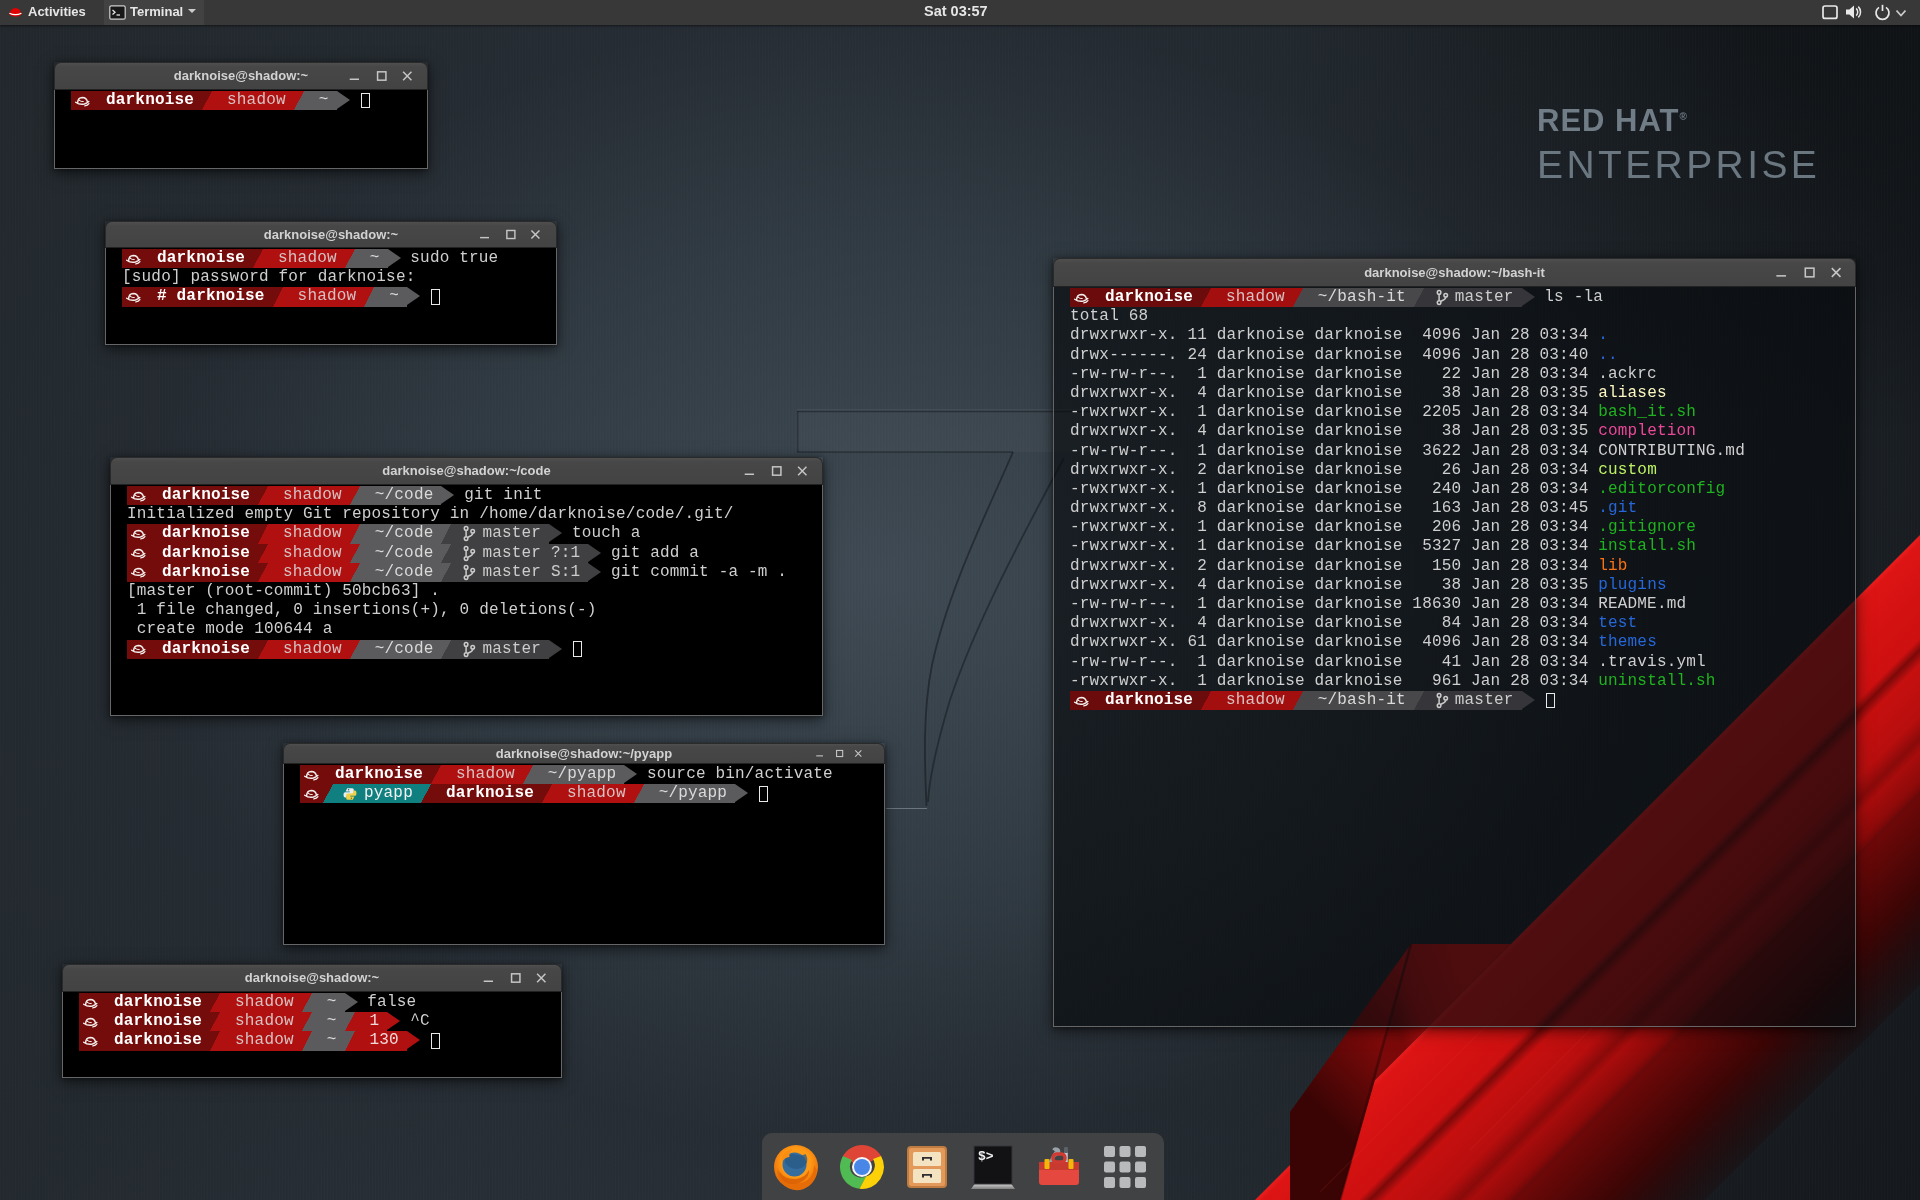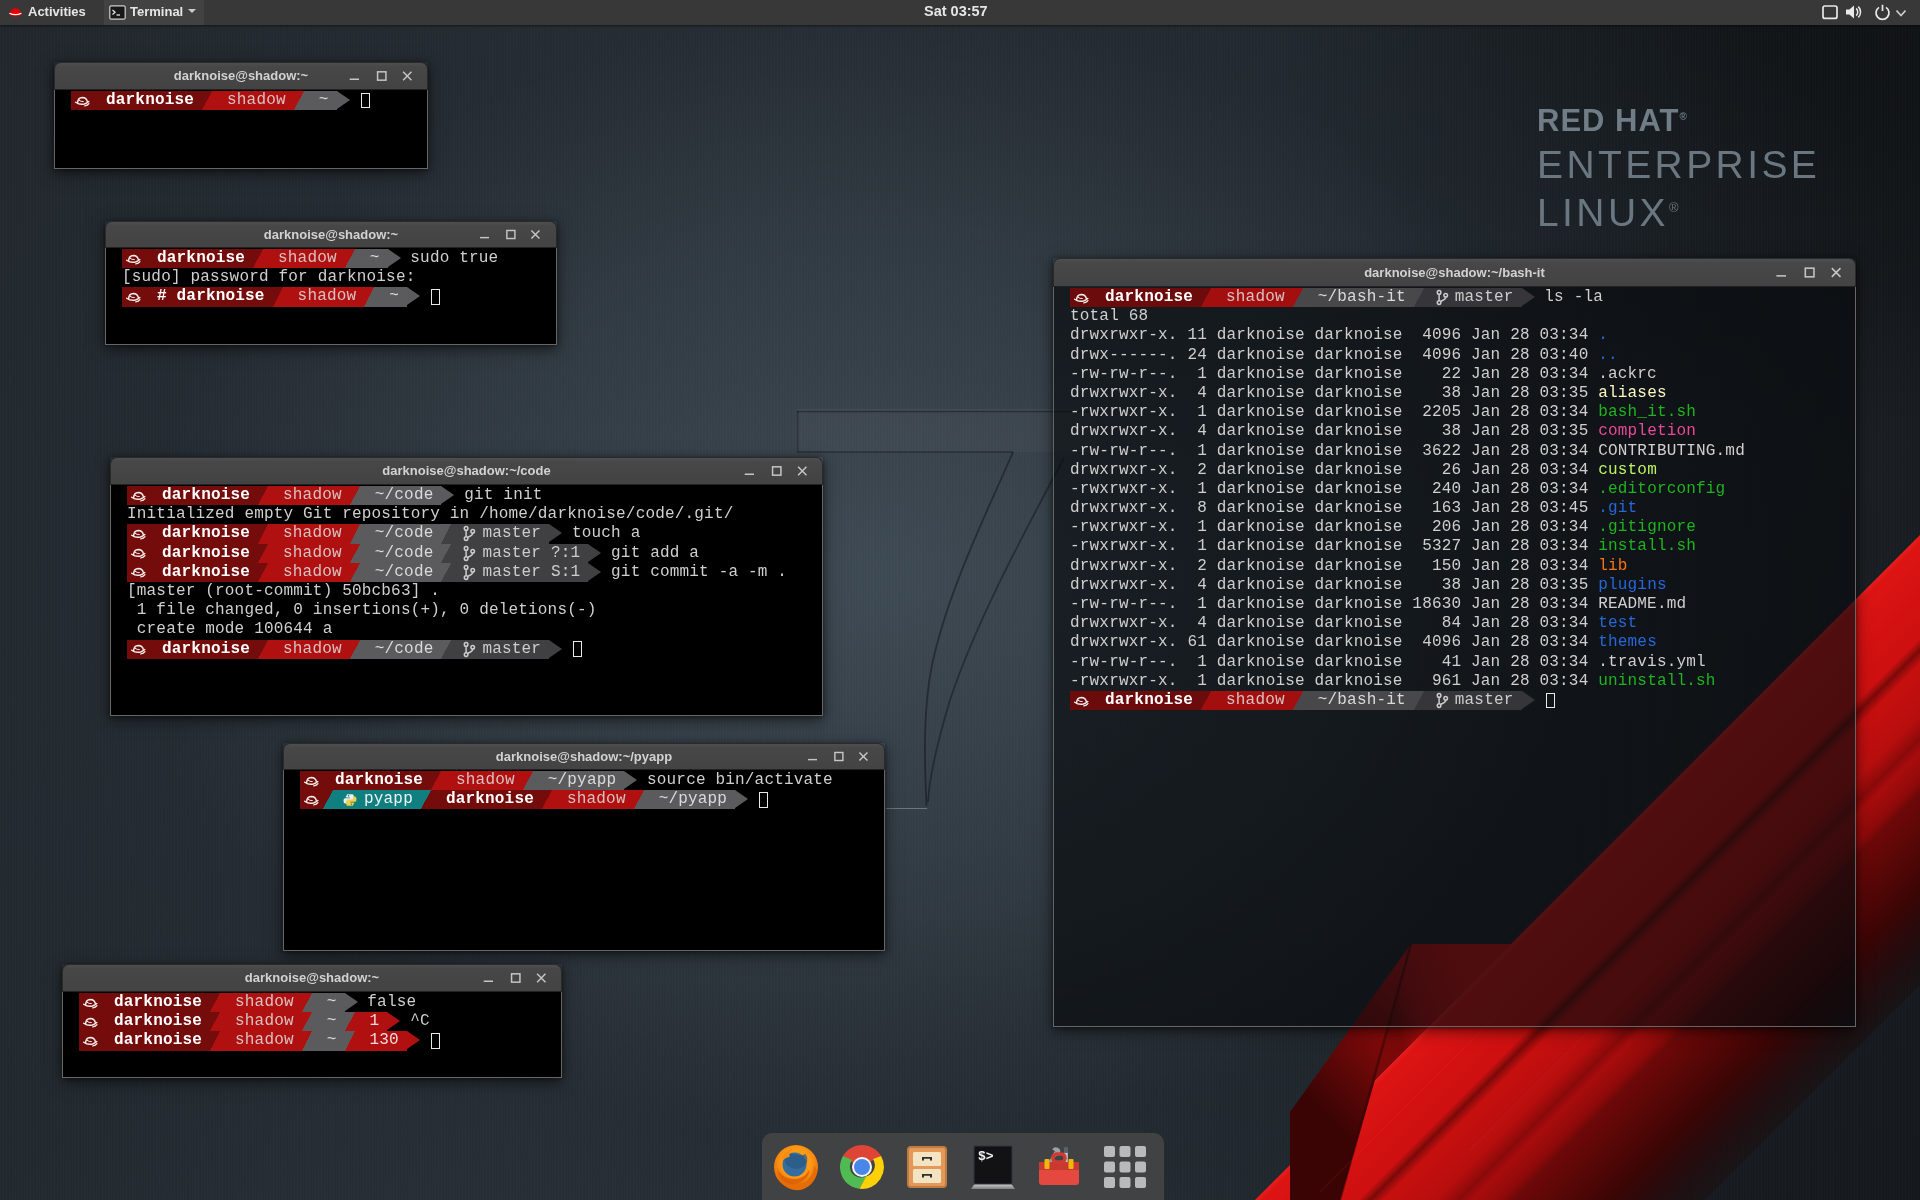--- a/index.html
+++ b/index.html
@@ -107,21 +107,20 @@
       <polygon points="1411,944 1375,1080 1340,1200 1290,1200 1290,1112" fill="url(#rg2)"></polygon>
       <path d="M1411 944 L1340 1200" stroke="rgba(45,3,3,0.5)" stroke-width="2.5" fill="none"></path>
       <g stroke="rgba(255,80,80,0.10)" stroke-width="1.2" fill="none">
         <path d="M1500 1012 L1320 1192"></path>
         <path d="M1660 960 L1470 1150"></path>
       </g>
     </svg>
   <div id="logo">
     <div class="rh">RED HAT<sup>®</sup></div>
     <div class="ent">ENTERPRISE</div>
-    <div class="lnx">LINUX<sup>®</sup></div>
   </div>
   <div id="topbar">
       <svg class="tico" style="left:7px;top:4px" width="17" height="17" viewBox="0 0 17 17">
         <path d="M3.1 9.4 Q3.5 4.2 8.4 4.0 Q13.2 4.2 13.9 9.0 Q8.6 12.0 3.1 9.4 Z" fill="#e00000"></path>
         <path d="M1.4 8.8 Q7.9 12.6 15.5 8.9 Q15.2 10.5 12.4 11.7 Q7.4 13.6 3.4 11.3 Q1.7 10.2 1.4 8.8 Z" fill="#e00000"></path>
         <path d="M2.4 9.2 q6 2.9 12 0" stroke="#ffffff" stroke-width="1.1" fill="none"></path>
       </svg>
       <span class="act">Activities</span>
       <span class="tbtn">Terminal<span class="caret"></span></span>
       <svg class="tico" style="left:109px;top:5px" width="17" height="15" viewBox="0 0 17 15">
@@ -283,21 +282,21 @@
                   <circle cx="3.1" cy="3.4" r="1.8"></circle>
                   <circle cx="3.1" cy="13.6" r="1.8"></circle>
                   <circle cx="9.7" cy="6.2" r="1.8"></circle>
                   <line x1="3.1" y1="5.4" x2="3.1" y2="11.6"></line>
                   <path d="M9.7 8.2 C9.7 10.6 6.8 11.3 4.9 12.2"></path>
                 </g>
               </svg><span style="color:#cccccc;margin-left:6px">master</span></span><span class="arr" style="border-left-color:#404042"></span><span class="cur"></span></div>
         </div>
       </div>
       <div class="win" style="left:283px;top:743px;width:602px;z-index:10">
-        <div class="tb" style="height:27px">
+        <div class="tb" style="height:21px">
           <span class="t">darknoise@shadow:~/pyapp</span>
           <svg class="wbtn" style="right:0;width:84px" height="28" viewBox="0 0 84 28">
             <g stroke="#c6c6c6" stroke-width="1.6" fill="none">
               <line x1="4" y1="17.5" x2="14" y2="17.5"></line>
               <rect x="34" y="9.5" width="9" height="9"></rect>
               <path d="M61.5 9.5 L70.5 18.5 M70.5 9.5 L61.5 18.5"></path>
             </g>
           </svg>
         </div>
         <div class="term" style="height:181px;">

